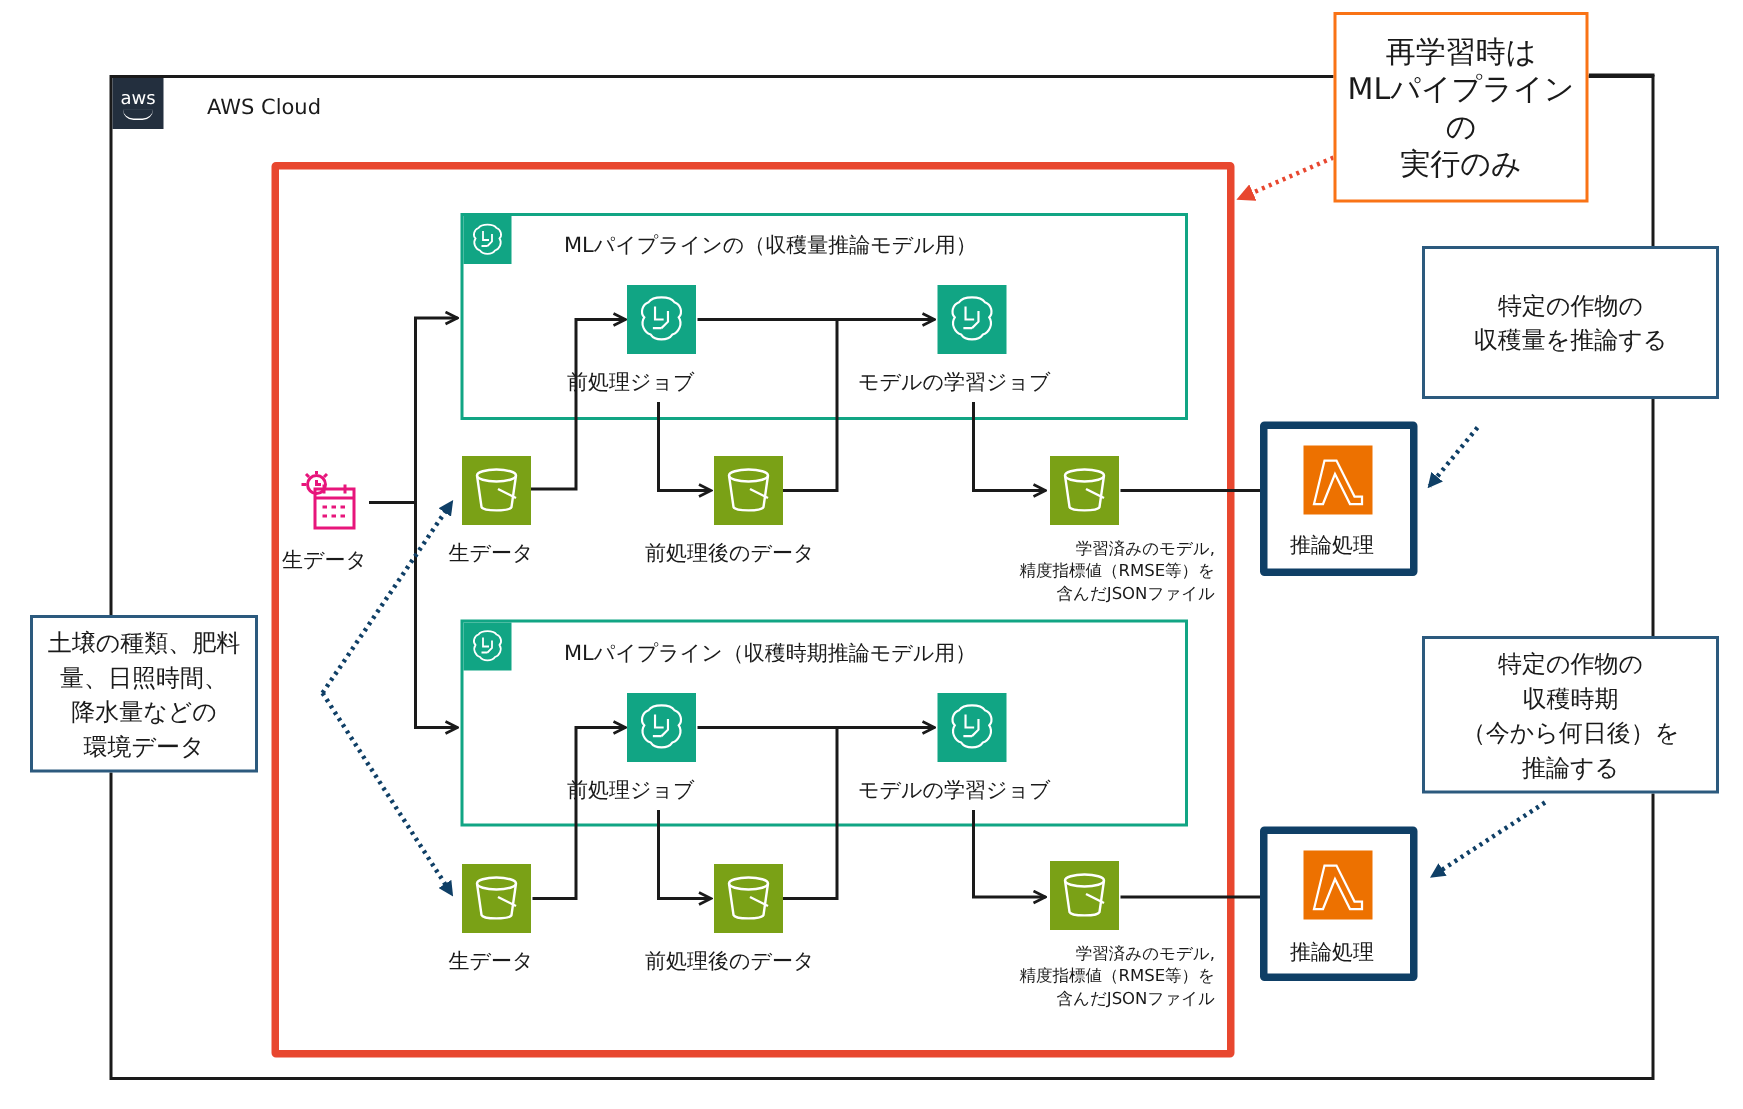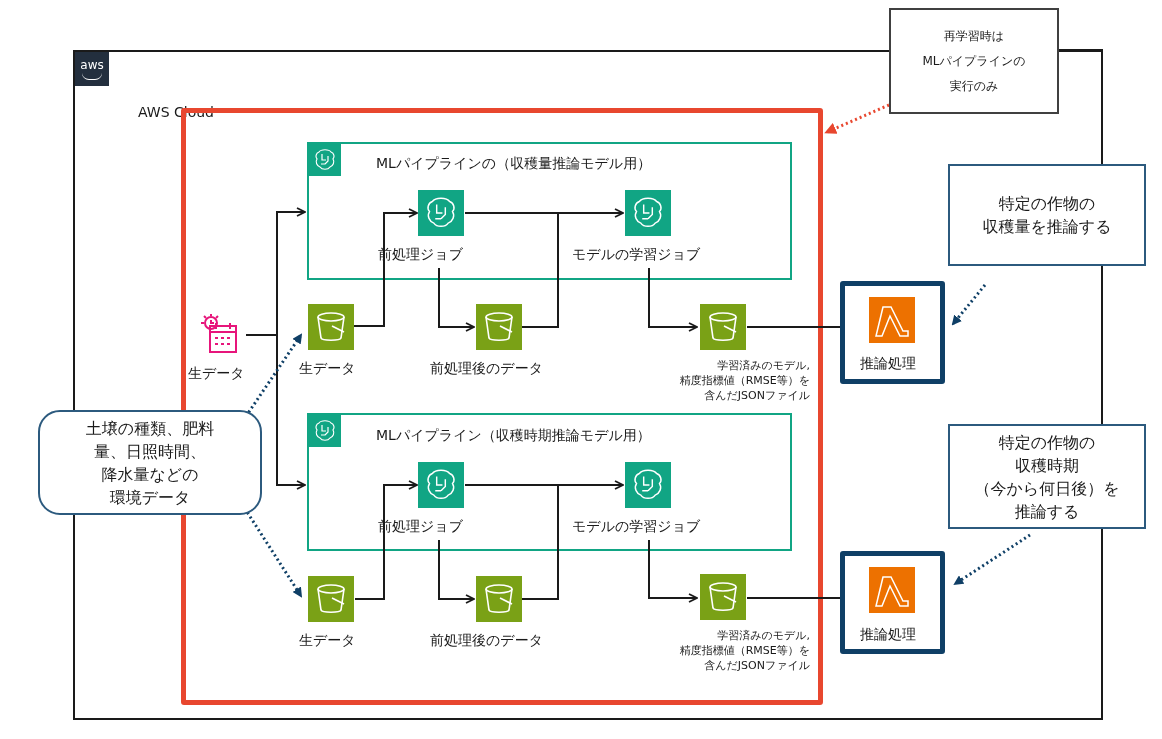--- a/index.html
+++ b/index.html
@@ -4,38 +4,38 @@
 <style>
   html, body { margin:0; padding:0; background:#ffffff; }
   body { width:1162px; height:739px; position:relative; overflow:hidden;
          font-family:"DejaVu Sans","Liberation Sans",sans-serif; color:#1a1a1a; }
   .abs { position:absolute; }
   svg.wires { position:absolute; left:0; top:0; width:1162px; height:739px; pointer-events:none; }
   .aws-frame { left:73px; top:50px; width:1030px; height:670px; border:2px solid #1a1a1a; box-sizing:border-box; }
   .aws-logo { left:75px; top:52px; width:34px; height:34px; background:#232f3e; color:#fff;
               font-size:12px; text-align:center; line-height:26px; }
   .aws-logo .smile { position:absolute; left:7px; top:21px; width:20px; height:6px; border-bottom:1.5px solid #fff; border-radius:0 0 10px 10px; }
-  .aws-title { left:138px; top:64px; font-size:14px;margin-top:40px; }
+  .aws-title { left:138px; top:64px; font-size:14px; }
   .red-frame { left:181px; top:108px; width:642px; height:597px; border:5px solid #e8472f; border-radius:3px; box-sizing:border-box; }
   .pipe { border:2px solid #11a584; box-sizing:border-box; background:transparent; }
   .pipe1 { left:307px; top:142px; width:485px; height:138px; }
   .pipe2 { left:307px; top:413px; width:485px; height:138px; }
   .pipe-icon { width:32px; height:32px; background:#11a584; }
   .pipe-title { font-size:14px; white-space:nowrap; }
   .sm { width:46px; height:46px; background:#11a584; }
   .s3 { width:46px; height:46px; background:#7aa116; }
   .lambda { width:46px; height:46px; background:#ed7100; }
   .lbl { font-size:14px; white-space:nowrap; text-align:center; }
   .lbl-sm { font-size:11px; line-height:15px; text-align:right; white-space:nowrap; }
   .lambda-frame { border:5px solid #0f3f66; border-radius:3px; box-sizing:border-box; background:#fff; }
-  .note-red { left:889px; top:8px; width:170px; height:106px; border:2px solid #404040; background:#fff; box-sizing:border-box;
-              display:flex; align-items:center; justify-content:center; text-align:center; font-size:12px; line-height:25px; }
+  .note-red { left:889px; top:8px; width:170px; height:127px; border:2px solid #f97316; background:#fff; box-sizing:border-box;
+              display:flex; align-items:center; justify-content:center; text-align:center; font-size:20px; line-height:25px; }
   .note-blue { border:2px solid #2c5a7e; background:#fff; box-sizing:border-box; display:flex; align-items:center; justify-content:center;
                text-align:center; font-size:16px; line-height:23px; }
-  .note-env { left:38px; top:410px; width:224px; height:105px;border-radius:22px; }
+  .note-env { left:20px; top:410px; width:152px; height:105px; }
   .note-n1 { left:948px; top:164px; width:198px; height:102px; }
   .note-n2 { left:948px; top:424px; width:198px; height:105px; }
   .sched { width:44px; height:44px; }
   .multiline { white-space:pre-line; }
 </style>
 </head>
 <body>
 
 <div class="abs aws-frame"></div>
 <div class="abs aws-logo"><span>aws</span><span class="smile"></span></div>

